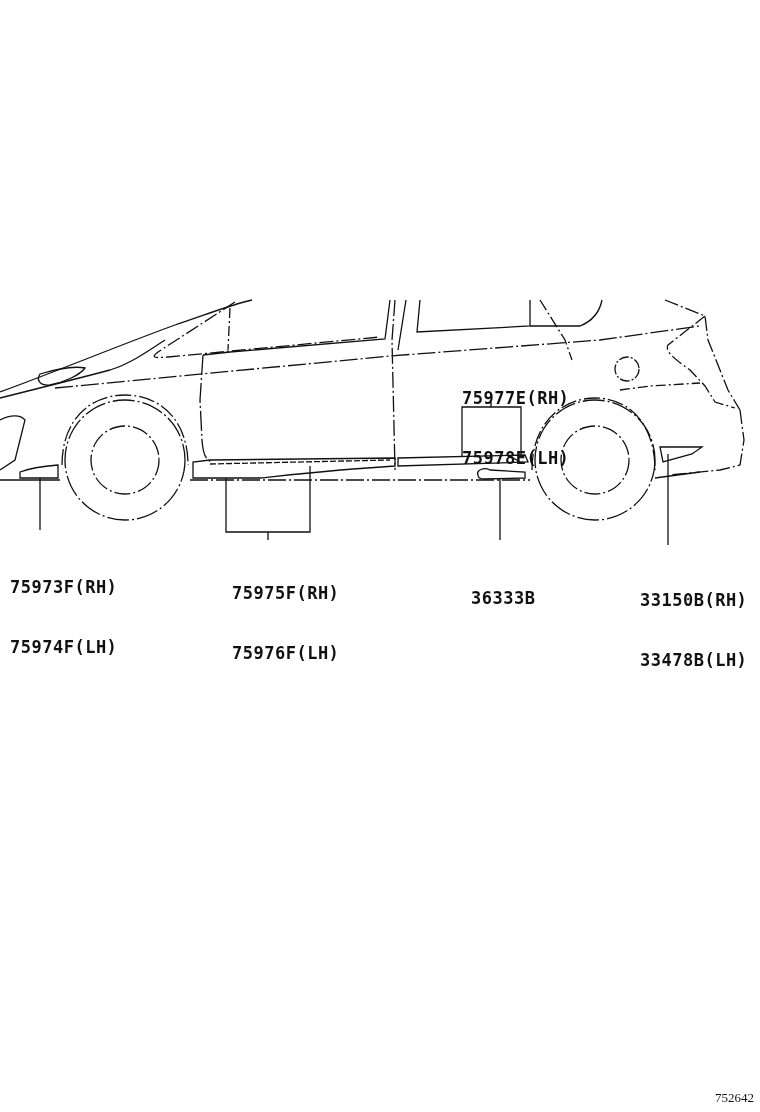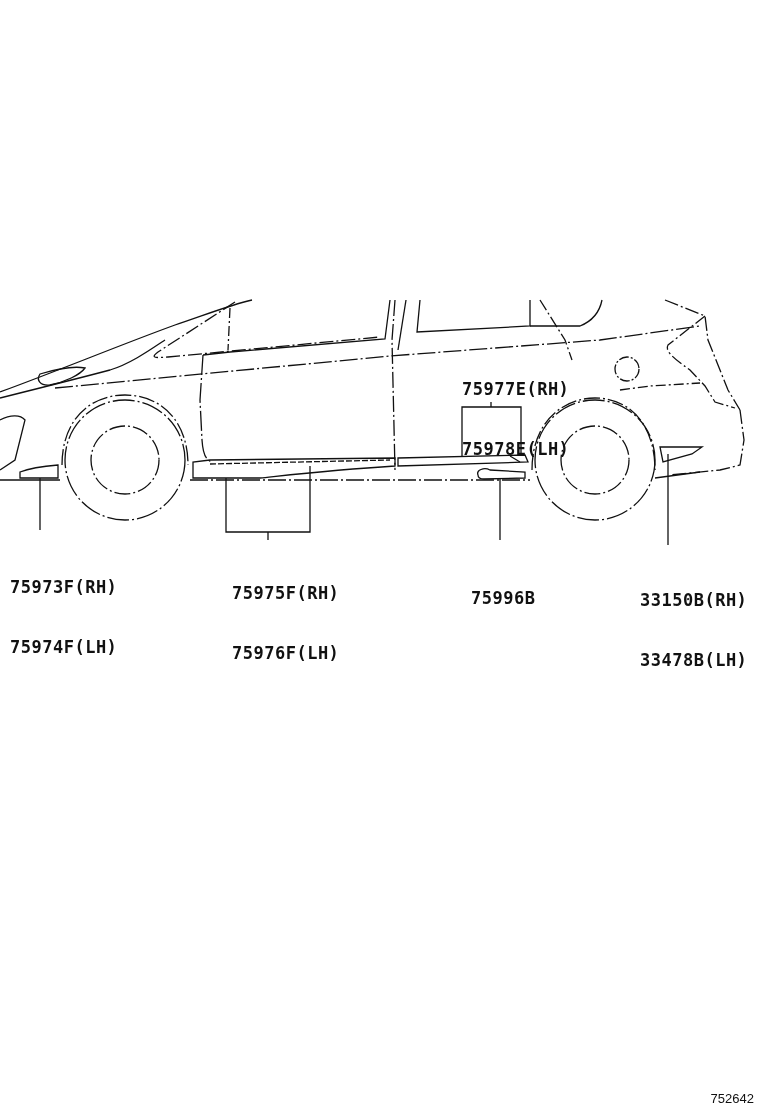--- a/index.html
+++ b/index.html
@@ -13,21 +13,21 @@
       font-size: 17px;
       line-height: 20px;
       color: #111;
       white-space: pre;
       letter-spacing: 0.5px;
     }
     .ref {
       position: absolute;
       right: 6px;
       bottom: 6px;
-      font-family: Liberation Sans, sans-serif;
+      font-family: Liberation Serif, serif;
       font-size: 13px;
       color: #111;
       margin-left: 42px;
     }
   </style>
 </head>
 <body>
 
 <div class="diagram">
   <svg class="car" width="760" height="1112" viewBox="0 0 760 1112" fill="none" stroke="#111" stroke-width="1.3">
@@ -93,27 +93,27 @@
   <div class="label" style="left:10px; top:537px;">
     <div>75973F(RH)</div>
     <div>75974F(LH)</div>
   </div>
 
   <div class="label" style="left:232px; top:543px;text-align:right;">
     <div>75975F(RH)</div>
     <div>75976F(LH)</div>
   </div>
 
-  <div class="label" style="left:462px; top:339px;">
+  <div class="label" style="left:462px; top:348px;">
     <div>75977E(RH)</div>
     <div>75978E(LH)</div>
   </div>
 
   <div class="label" style="left:471px; top:548px;">
-    <div>75996B</div>
+    <div>36333B</div>
   </div>
 
   <div class="label" style="left:640px; top:550px;">
     <div>33150B(RH)</div>
     <div>33478B(LH)</div>
   </div>
 
   <div class="ref">752642</div>
 </div>
 

